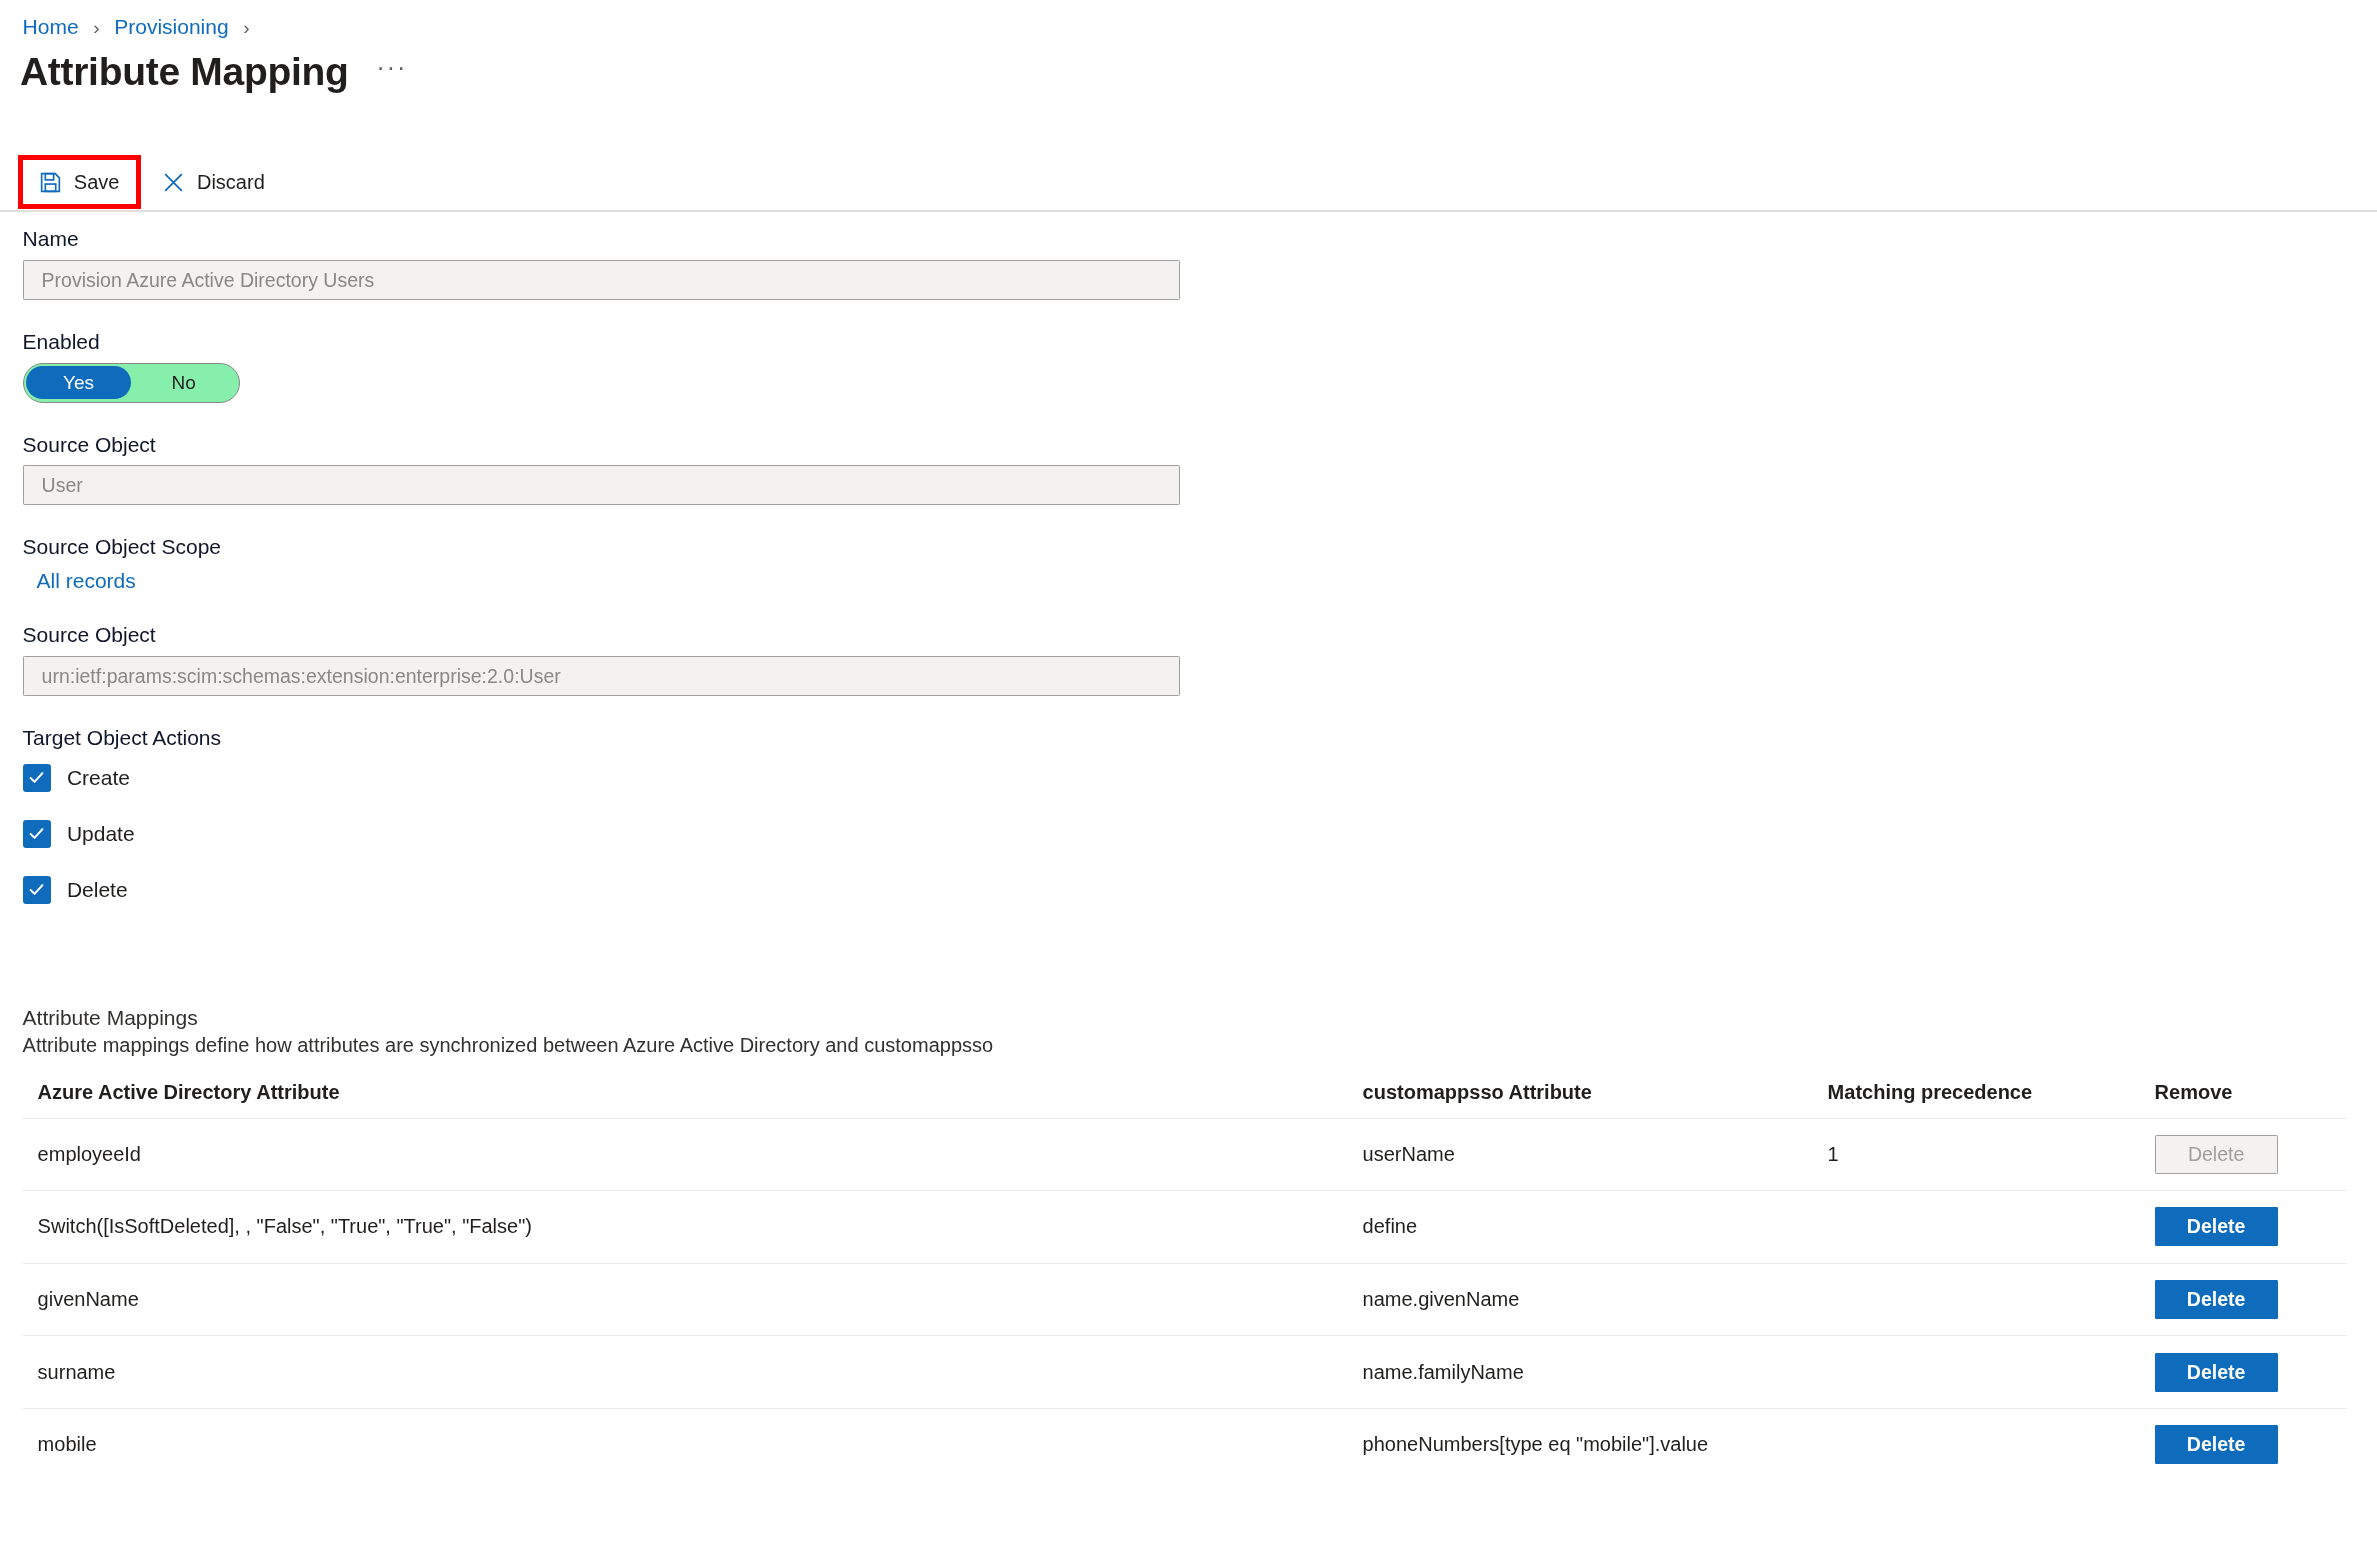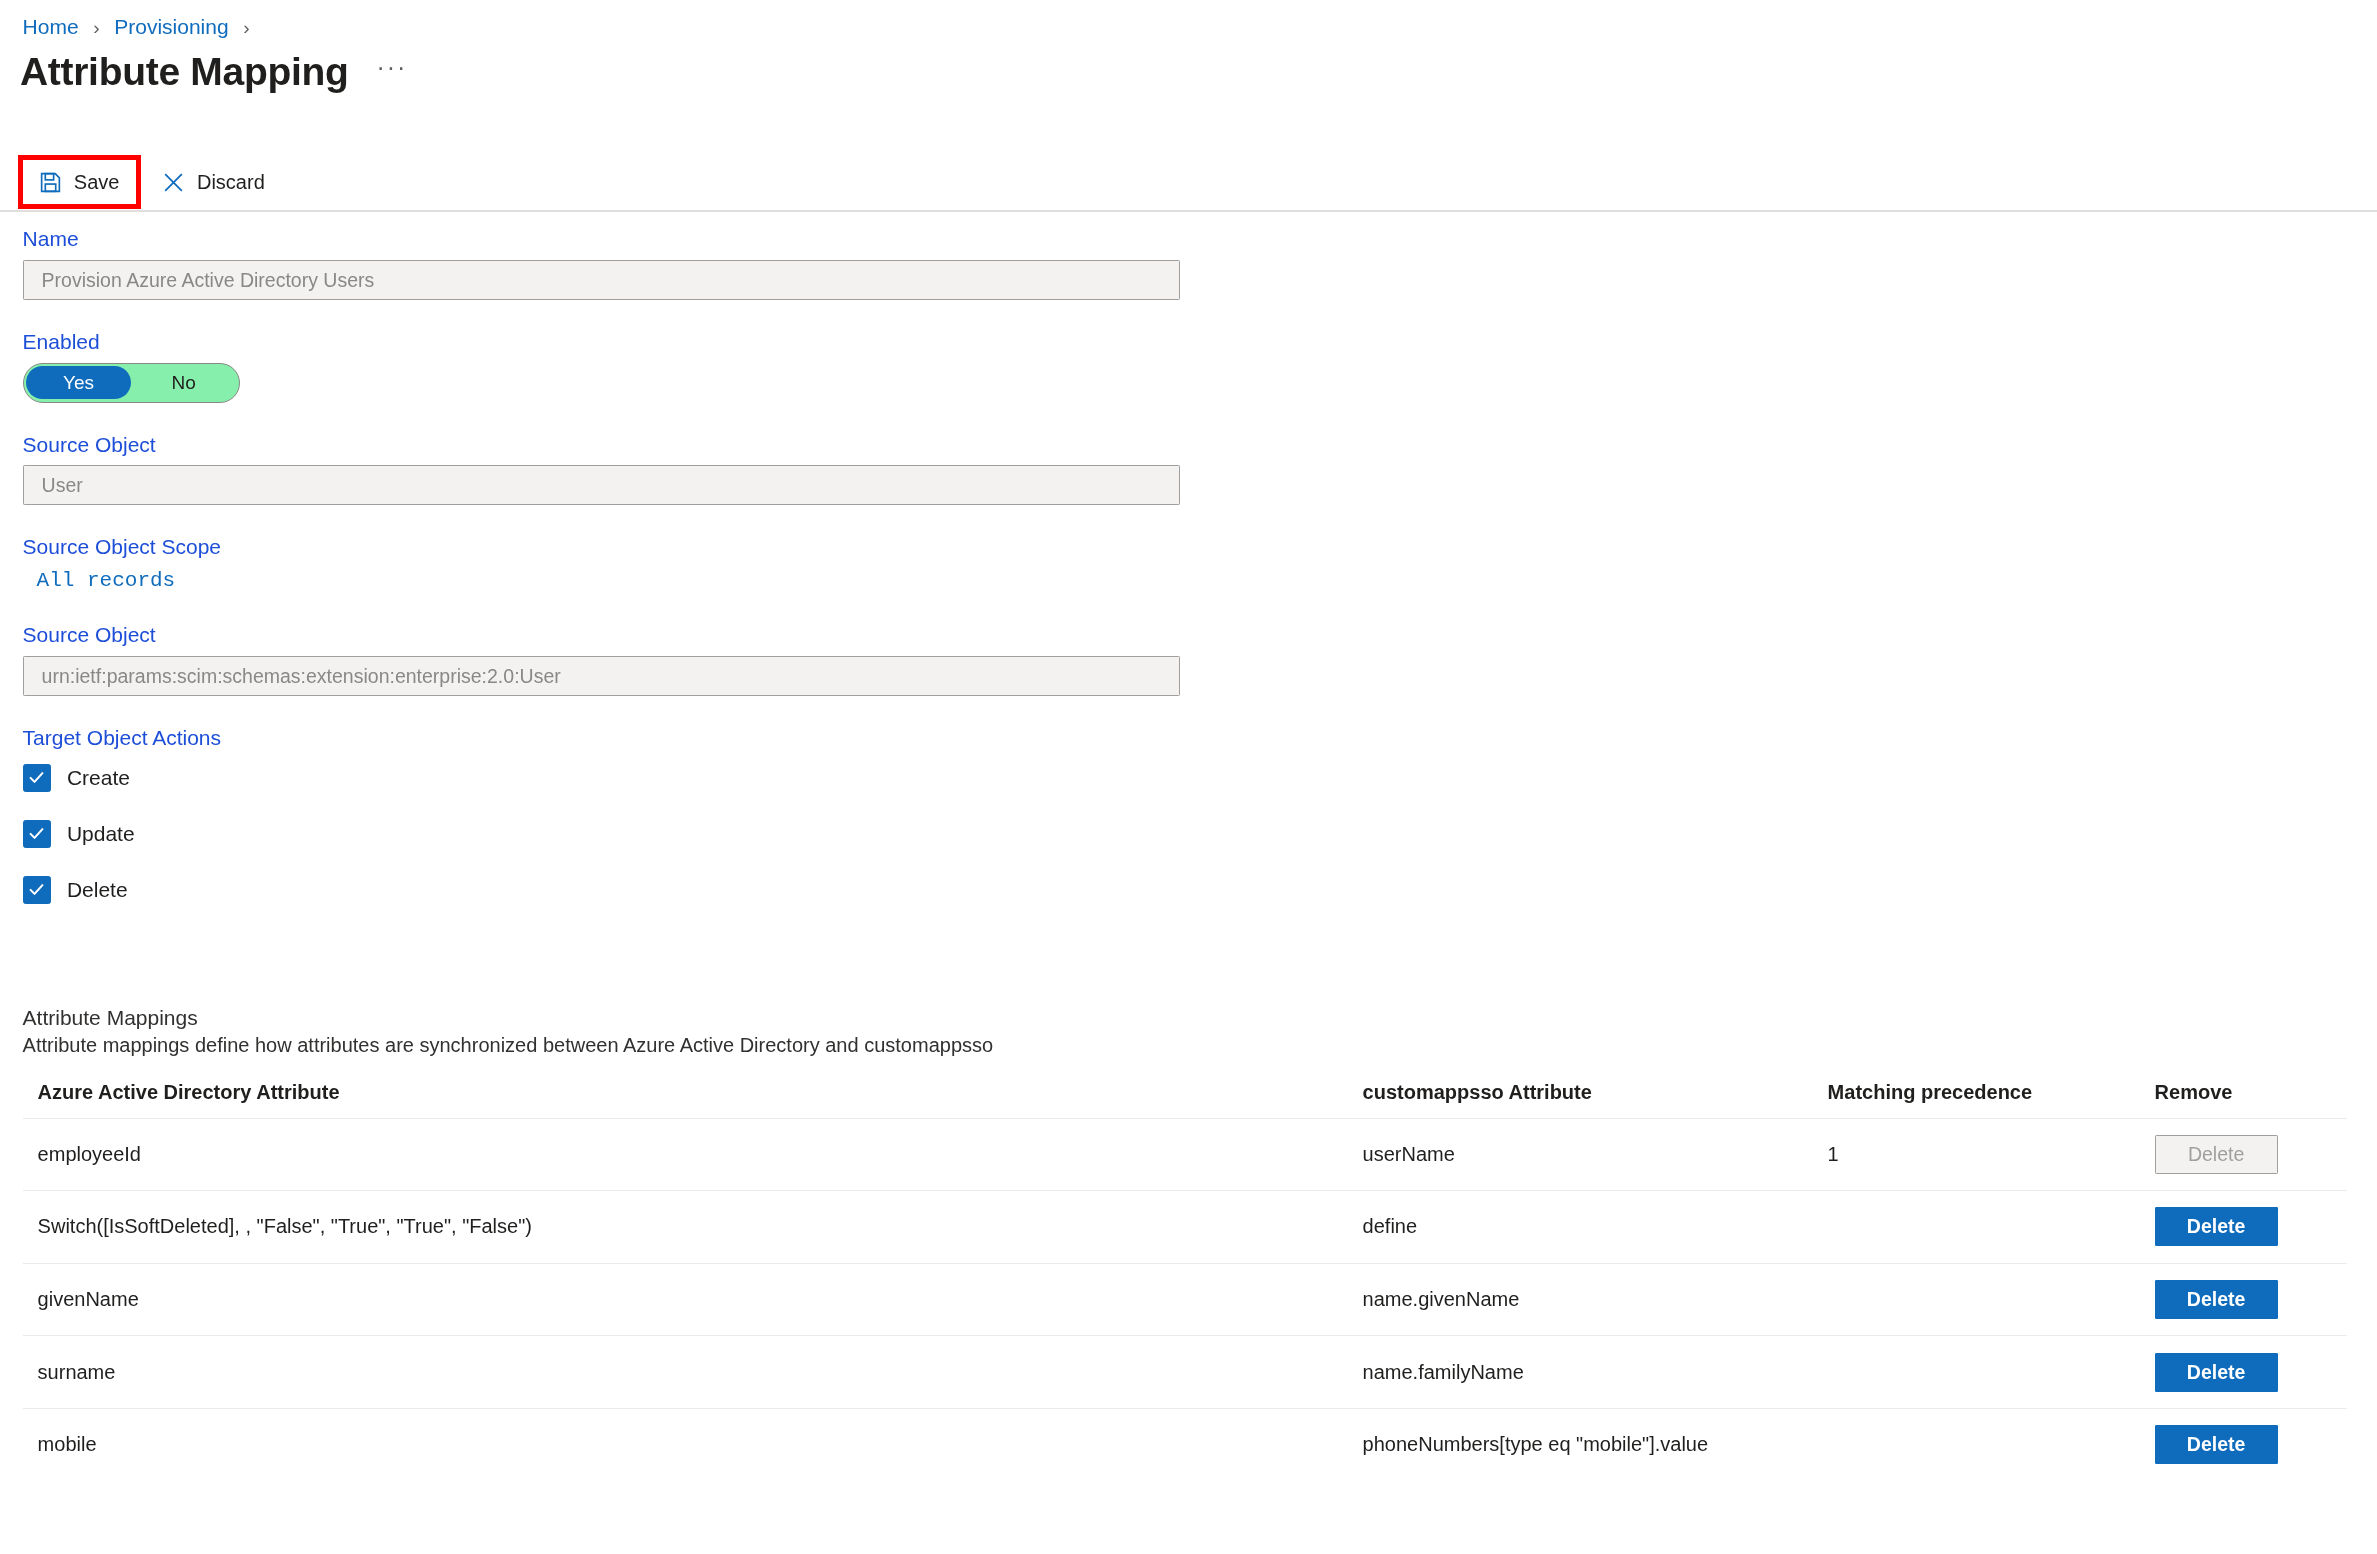--- a/index.html
+++ b/index.html
@@ -119,21 +119,21 @@
   
   .form {
     position: absolute;
     left: 22.6px;
     top: 226px;
     width: 2323px;
   }
   .field-label {
     font-size: 21px;
     line-height: 25px;
-    color: #1d4ed8;
+    color: #0f172a;
     margin: 0 0 8.8px 0;
   }
   .text-input {
     width: 1157px;
     height: 40px;
     background: #f3f2f1;
     border: 1.3px solid #a19f9d;
     border-radius: 1.3px;
     padding: 0 18px;
     font-size: 19.5px;
@@ -176,21 +176,20 @@
   }
 
   .scope-link {
     color: #0f6cbd;
     font-size: 21px;
     line-height: 25px;
     margin-left: 14px;
     cursor: pointer;
     display: inline-block;
     text-decoration: none;
-    font-family: Liberation Mono, monospace;
   }
 
   
   .check-row {
     display: flex;
     align-items: center;
     margin-bottom: 28px;
   }
   .cbox {
     width: 28px;

